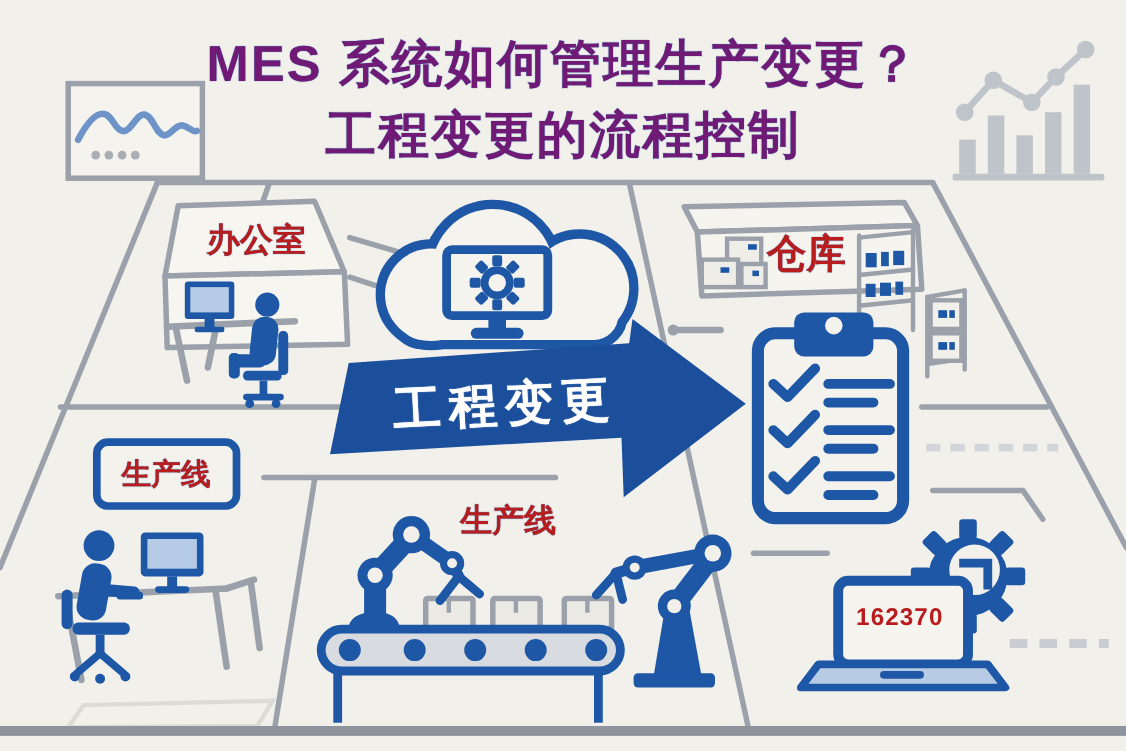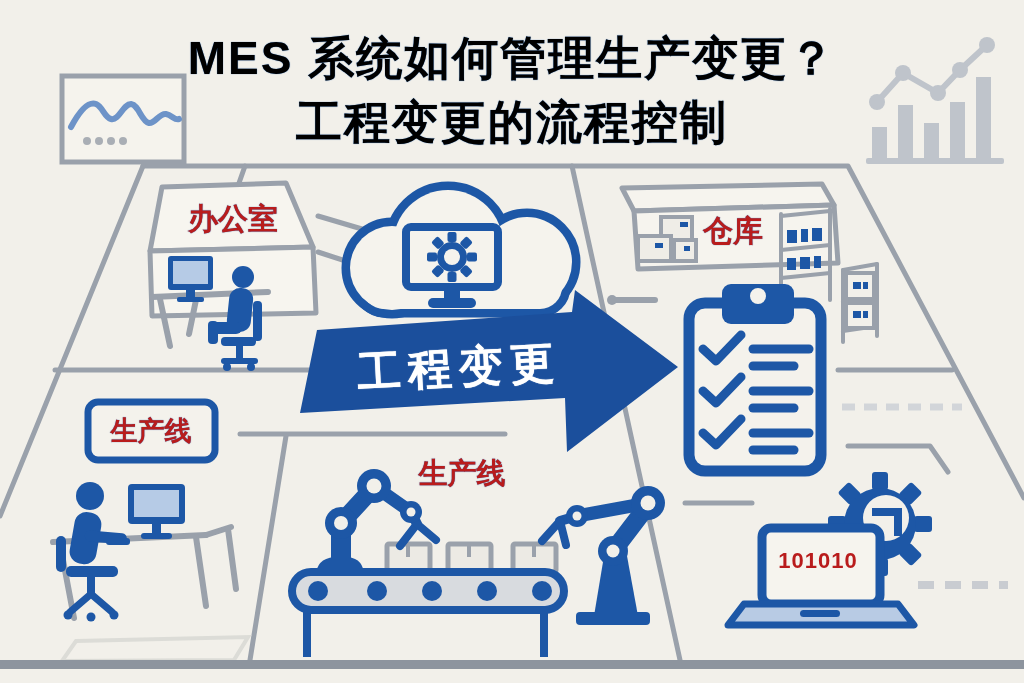--- a/index.html
+++ b/index.html
@@ -5,26 +5,26 @@
   html,body{margin:0;padding:0;background:#e8e6e0;}
   #canvas{
     position:relative;width:1024px;height:683px;overflow:hidden;
     background:#f2f0ea;
     font-family:"Liberation Sans","DejaVu Sans",sans-serif;
   }
   #diagram-svg{position:absolute;left:0;top:0;width:1024px;height:683px;}
   .lbl{position:absolute;transform:translate(-50%,-50%);white-space:nowrap;
        font-weight:700;color:#b91c1c;}
   .title-line{position:absolute;left:0;width:100%;text-align:center;
-       font-weight:700;color:#000000;letter-spacing:2px;
+       font-weight:700;color:#701a75;letter-spacing:2px;
        text-shadow:0 0 1px #1e5fae;}
   #title-line1{top:28px;font-size:46px;}
   #title-line2{top:92px;font-size:46px;}
   #office-label{left:233px;top:219px;font-size:30px;text-shadow:0 0 1px #1d57a6;}
-  #warehouse-label{left:733px;top:231px;font-size:30px;text-shadow:0 0 1px #1d57a6;}
+  #warehouse-label{left:733px;top:231px;font-size:36px;text-shadow:0 0 1px #1d57a6;}
   #prod-left-label{left:151px;top:431px;font-size:27px;text-shadow:0 0 1px #1d57a6;}
   #prod-center-label{left:462px;top:474px;font-size:29px;text-shadow:0 0 1px #1d57a6;}
   #arrow-label{left:459px;top:368px;font-size:44px;color:#ffffff;
        letter-spacing:7px;transform:translate(-50%,-50%) rotate(-3deg);
        text-shadow:0 0 1px #ffffff;}
   #laptop-code{left:818px;top:561px;font-size:22px;letter-spacing:1px;}
 </style>
 </head>
 <body>
 
@@ -316,15 +316,15 @@
   </g>
 </svg>
 
 <div id="title-line1" class="title-line">MES 系统如何管理生产变更？</div>
 <div id="title-line2" class="title-line">工程变更的流程控制</div>
 <div id="office-label" class="lbl">办公室</div>
 <div id="warehouse-label" class="lbl">仓库</div>
 <div id="prod-left-label" class="lbl">生产线</div>
 <div id="prod-center-label" class="lbl">生产线</div>
 <div id="arrow-label" class="lbl">工程变更</div>
-<div id="laptop-code" class="lbl">101010</div>
+<div id="laptop-code" class="lbl">162370</div>
 
 </div>
 
 </body></html>

